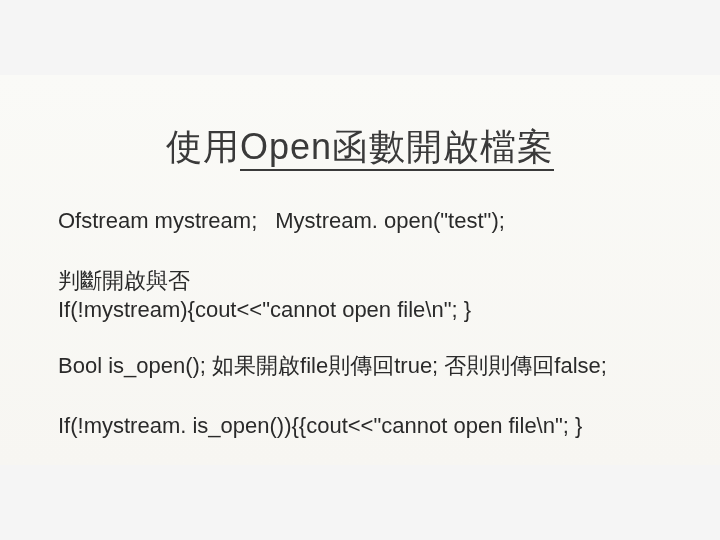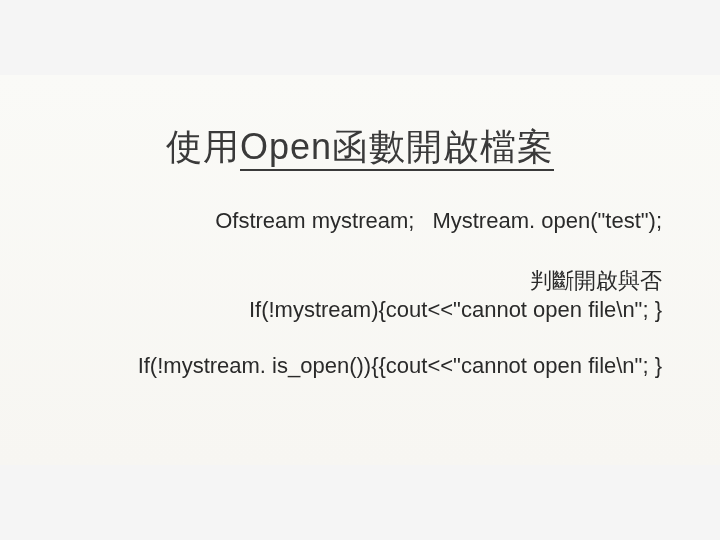--- a/index.html
+++ b/index.html
@@ -32,28 +32,26 @@
       letter-spacing: 1px;
     }
     .title .underline {
       border-bottom: 2px solid #3a3a3a;
       padding-bottom: 2px;
     }
     .content {
       font-size: 22px;
       color: #2a2a2a;
       line-height: 1.35;
-      text-align: right;
     }
     .para {
       margin-bottom: 30px;
     }
     .para.tight {
       margin-bottom: 26px;
-      margin-left: 44px;
     }
     .sub {
       display: block;
     }
     .gap {
       display: inline-block;
       width: 18px;
     }
   </style>
 </head>
@@ -69,20 +67,23 @@
 
     <div class="para">
       <span>Ofstream mystream;</span><span class="gap"></span><span>Mystream. open("test");</span>
     </div>
 
     <div class="para tight">
       <span class="sub">判斷開啟與否</span>
       <span class="sub">If(!mystream){cout&lt;&lt;"cannot open file\n"; }</span>
     </div>
 
+    <div class="para">
+      <span>Bool is_open(); 如果開啟file則傳回true; 否則則傳回false;</span>
+    </div>
 
     <div class="para">
       <span>If(!mystream. is_open()){{cout&lt;&lt;"cannot open file\n"; }</span>
     </div>
 
   </div>
 
 </div>
 
 </body></html>

